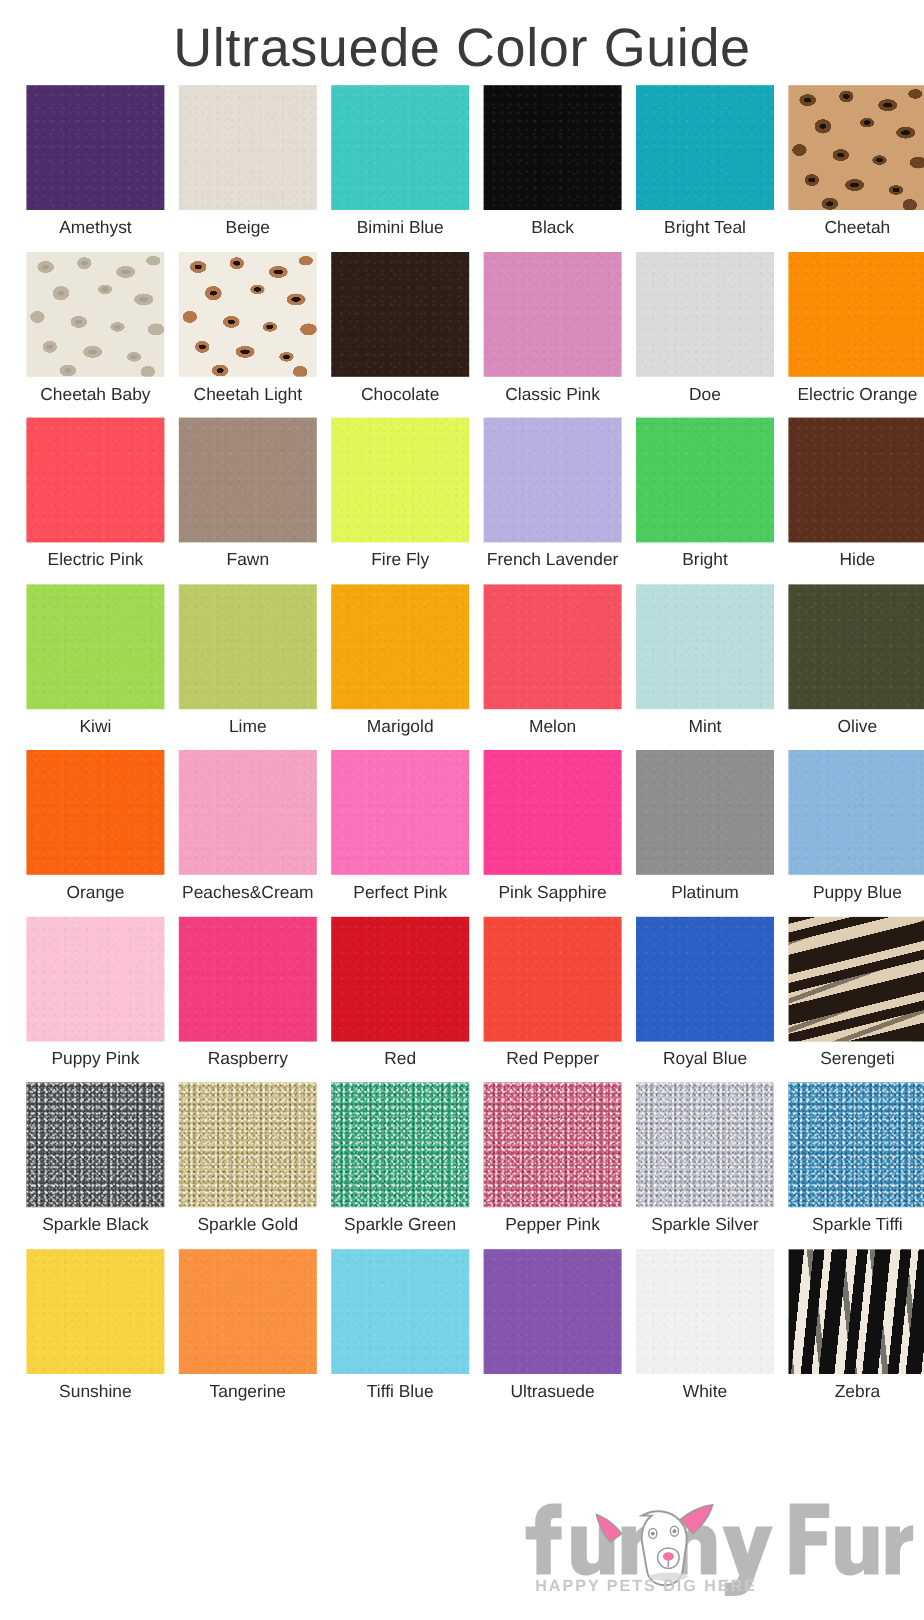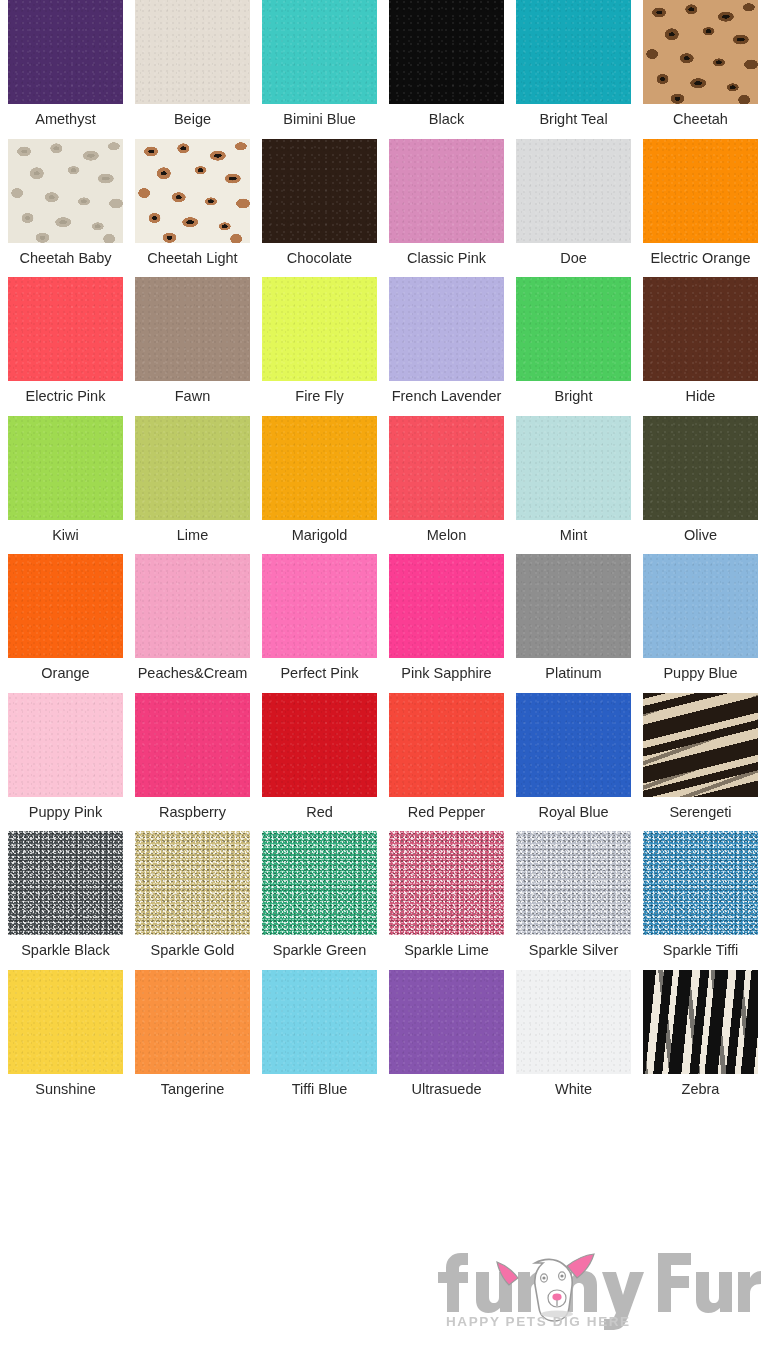--- a/index.html
+++ b/index.html
@@ -18,21 +18,21 @@
     color: #3a3a3a;
     letter-spacing: 0.5px;
     padding-top: 9px;
     line-height: 62px;
     white-space: nowrap;
   }
 
   #grid {
     position: relative;
     width: 758px;
-    padding: 0 2px;
+    padding: 0 16px;
     display: grid;
     grid-template-columns: repeat(6, 1fr);
     row-gap: 0px;
     column-gap: 0px;
   }
 
   .cell {
     width: 127px;
     height: 138.5px;
     display: flex;
@@ -179,20 +179,21 @@
     width: 330px; height: 88px;
     pointer-events: none;
   }
   #logo svg { display: block; }
 </style>
 </head>
 <body>
 
 <div id="page">
 
+  <h1 id="title">Ultrasuede Color Guide</h1>
 
   <div id="grid">
       <div class="cell">
         <div class="swatch suede" style="background: rgb(78, 45, 107);">
           <div class="tex"></div>
         </div>
         <div class="label">Amethyst</div>
       </div>
       <div class="cell">
         <div class="swatch suede" style="background: rgb(228, 221, 211);">
@@ -423,21 +424,21 @@
       <div class="cell">
         <div class="swatch sparkle" style="background: rgb(43, 167, 118);">
           <div class="tex"></div>
         </div>
         <div class="label">Sparkle Green</div>
       </div>
       <div class="cell">
         <div class="swatch sparkle" style="background: rgb(207, 85, 119);">
           <div class="tex"></div>
         </div>
-        <div class="label">Sparkle Lime</div>
+        <div class="label">Pepper Pink</div>
       </div>
       <div class="cell">
         <div class="swatch sparkle" style="background: rgb(185, 189, 200);">
           <div class="tex"></div>
         </div>
         <div class="label">Sparkle Silver</div>
       </div>
       <div class="cell">
         <div class="swatch sparkle" style="background: rgb(46, 135, 184);">
           <div class="tex"></div>

